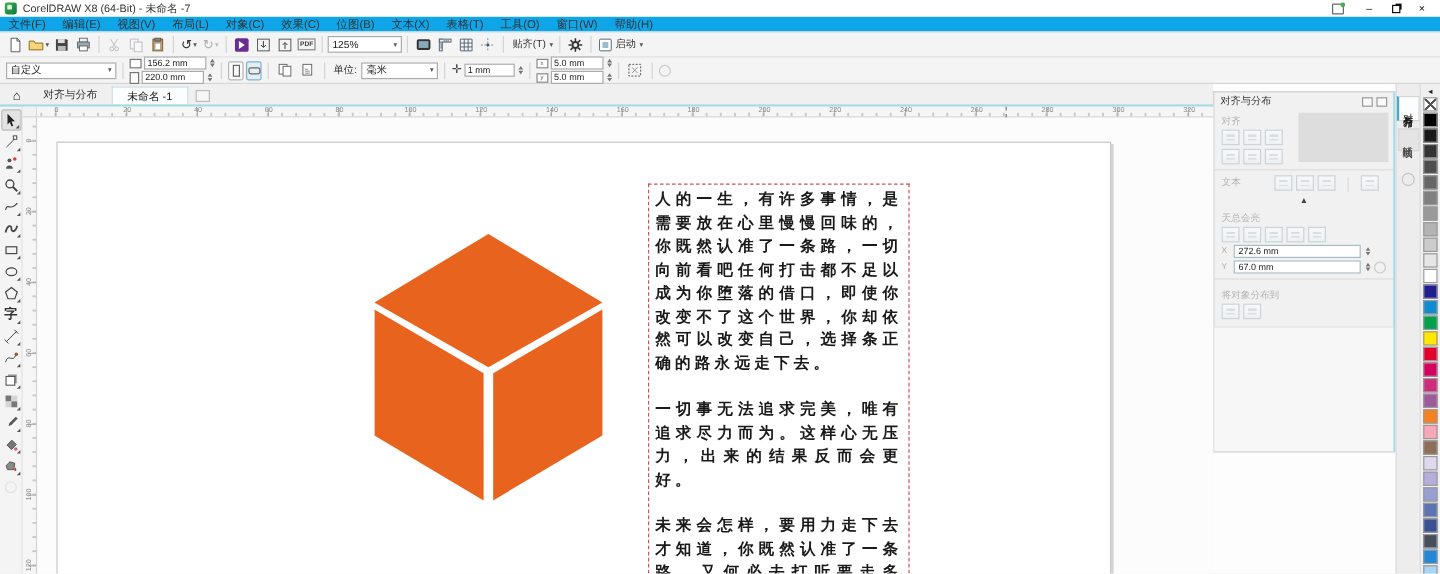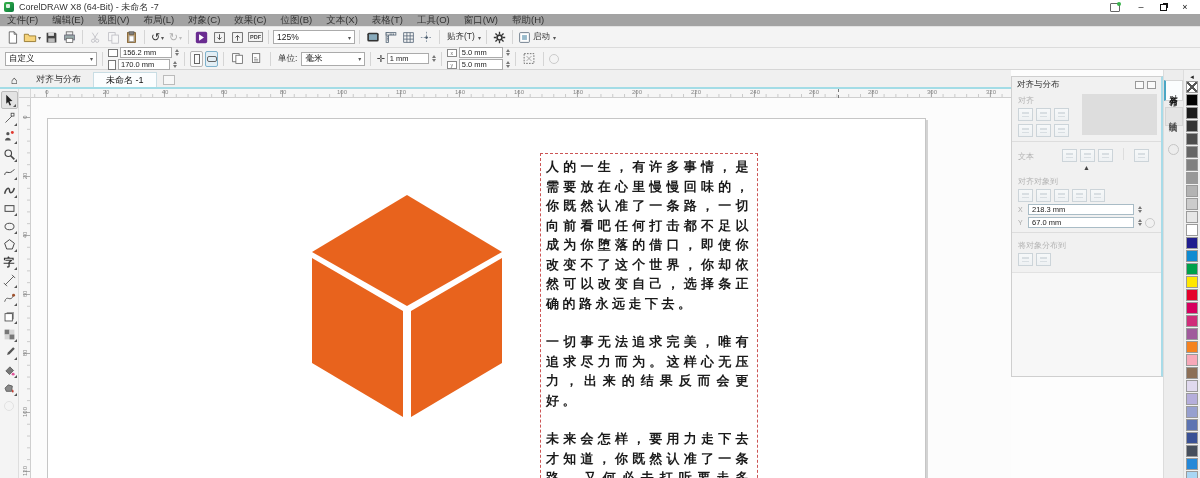--- a/index.html
+++ b/index.html
@@ -8,21 +8,21 @@
   *{box-sizing:border-box;}
   .titlebar{height:14px;background:#fff;display:flex;align-items:center;padding:0 4px;font-size:9px;color:#333;}
   .app-icon{width:10px;height:10px;border-radius:2px;background:linear-gradient(135deg,#37b34a,#0a7a3d);margin-right:5px;position:relative;}
   .app-icon:after{content:"";position:absolute;left:2px;top:2px;width:4px;height:4px;background:rgba(255,255,255,.85);border-radius:1px;}
   .titlebar .title{flex:0 0 auto;}
   .titlebar .tspacer{flex:1;}
   .winbtn{width:22px;height:12px;display:flex;align-items:center;justify-content:center;font-size:9px;color:#111;}
   .badge-icon{width:10px;height:9px;border:1px solid #666;border-radius:1px;margin-right:10px;position:relative;}
   .badge-icon:after{content:"";position:absolute;right:-2px;top:-2px;width:4px;height:4px;border-radius:50%;background:#37b34a;}
   .restore-box{width:7px;height:7px;border:1px solid #111;box-shadow:2px -2px 0 -1px #111;}
-  .menubar{height:13px;background:#a3a3a3;display:flex;align-items:center;font-size:9.5px;color:#333;border-bottom:1px solid #e3e3e3;}
+  .menubar{height:13px;background:#0ea5e9;display:flex;align-items:center;font-size:9.5px;color:#333;border-bottom:1px solid #e3e3e3;}
   .mitem{padding:0 7px;cursor:default;}
   .toolbar{height:21px;background:#f4f4f4;border-bottom:1px solid #dcdcdc;display:flex;align-items:center;padding:0 4px;gap:1px;}
   .tbtn{height:17px;min-width:17px;display:flex;align-items:center;justify-content:center;border-radius:2px;padding:0 1px;}
   .tbtn svg{display:block;}
   .tbtn.disabled{opacity:.35;}
   .tsep{width:1px;height:14px;background:#d5d5d5;margin:0 3px;}
   .drop{font-size:6px;color:#555;margin-left:1px;}
   .combo{height:14px;background:#fff;border:1px solid #ababab;display:flex;align-items:center;font-size:8.5px;color:#222;padding:0 3px;}
   .combo .cval{flex:1;}
   .combo .drop{margin-left:4px;}
@@ -86,21 +86,21 @@
   .mini-icn:after{content:"";position:absolute;left:3px;top:3px;right:3px;bottom:3px;background:repeating-linear-gradient(#d8dee2 0 2px,transparent 2px 4px);}
   .dsplit{display:flex;}
   .dsplit>div{flex:1;}
   .dsep{height:1px;background:#ddd;margin:4px 0;}
   .vsep{width:1px;background:#ddd;margin:2px 4px;}
   .collapse{color:#444;text-align:center;font-size:7px;margin:2px 0;}
   .xyrow{display:flex;align-items:center;gap:3px;margin:2px 6px 0;}
   .xyrow .xyl{width:7px;color:#aaa;font-size:7px;}
   .xybox{flex:1;background:#fff;border:1px solid #a9bcc6;height:11px;font-size:7.5px;color:#222;display:flex;align-items:center;padding:0 3px;}
   .ocircle{width:10px;height:10px;border:1.5px solid #c0c0c0;border-radius:50%;opacity:.8;}
-  .textrow{display:flex;align-items:flex-end;margin:0 6px;}
+  .textrow{display:flex;align-items:flex-start;margin:0 6px;}
   .tabstrip{width:20px;background:#ededed;border-left:1px solid #dcdcdc;display:flex;flex-direction:column;align-items:center;padding-top:10px;font-size:8.5px;color:#444;}
   .vtab{writing-mode:vertical-rl;padding:7px 2px;margin-bottom:6px;letter-spacing:1px;background:#e4e4e4;border:1px solid #d5d5d5;}
   .vtab.active{background:#fbfdfe;border-left:2px solid #4aa6c4;color:#111;}
   .strip-circle{width:11px;height:11px;border:1.5px solid #c5c5c5;border-radius:50%;margin-top:12px;}
   .palette{width:17px;background:#f0f0f0;border-left:1px solid #ddd;display:flex;flex-direction:column;align-items:center;padding-top:2px;}
   .pal-arrow{font-size:7px;color:#222;height:9px;line-height:9px;}
   .swatch{width:12px;height:12px;border:1px solid #9a9a9a;margin-bottom:1px;flex:0 0 auto;}
   .swatch.none{background:linear-gradient(45deg,transparent 44%,#555 44%,#555 56%,transparent 56%),linear-gradient(-45deg,transparent 44%,#555 44%,#555 56%,transparent 56%),#fff;}
 </style>
 </head>
@@ -206,21 +206,21 @@
   <span class="tbtn">
       <svg width="13" height="13" viewBox="0 0 16 16">
         <rect x="2" y="2" width="12" height="12" fill="none" stroke="#555"></rect>
         <path d="M8 12V6M5.5 8L8 5.5 10.5 8" stroke="#333" fill="none"></path>
       </svg>
     </span>
   <span class="tbtn">
       <span style="font-size:5.5px;font-weight:bold;color:#444;border:1px solid #888;padding:1px;">PDF</span>
     </span>
   <span class="tsep"></span>
-  <span class="combo" style="width:82px">
+  <span class="combo" style="width:62px">
       <span class="cval">125%</span>
       <span class="drop">▾</span>
     </span>
   <span class="tsep"></span>
   <span class="tbtn">
       <svg width="14" height="13" viewBox="0 0 16 16">
         <rect x="1" y="2" width="14" height="11" rx="2" fill="#333"></rect>
         <rect x="3" y="4" width="10" height="7" fill="#8ab"></rect>
       </svg>
     </span>
@@ -275,21 +275,21 @@
     <span class="srow">
         <span class="pageic land"></span>
         <span class="inputbox" style="width:52px">156.2 mm</span>
         <span class="spin">
           <i class="up"></i>
           <i class="dn"></i>
         </span>
       </span>
     <span class="srow">
         <span class="pageic"></span>
-        <span class="inputbox" style="width:52px">170.0 mm</span>
+        <span class="inputbox" style="width:52px">220.0 mm</span>
         <span class="spin">
           <i class="up"></i>
           <i class="dn"></i>
         </span>
       </span>
   </span>
   <span class="tsep"></span>
   <span class="orient">
       <span class="pr"></span>
     </span>
@@ -541,31 +541,31 @@
             <span class="mini-icn"></span>
             <span class="mini-icn"></span>
             <span class="mini-icn"></span>
           </span>
         <span class="vsep" style="height:12px"></span>
         <span class="dgrid">
             <span class="mini-icn"></span>
           </span>
       </div>
       <div class="collapse">▲</div>
-      <div class="dlabel">对齐对象到</div>
+      <div class="dlabel">天总会亮</div>
       <div class="dgrid">
           <span class="mini-icn"></span>
           <span class="mini-icn"></span>
           <span class="mini-icn"></span>
           <span class="mini-icn"></span>
           <span class="mini-icn"></span>
         </div>
       <div class="xyrow">
         <span class="xyl">X</span>
-        <span class="xybox">218.3 mm</span>
+        <span class="xybox">272.6 mm</span>
         <span class="spin">
             <i class="up"></i>
             <i class="dn"></i>
           </span>
         <span class="ocircle" style="visibility:hidden"></span>
       </div>
       <div class="xyrow">
         <span class="xyl">Y</span>
         <span class="xybox">67.0 mm</span>
         <span class="spin">

